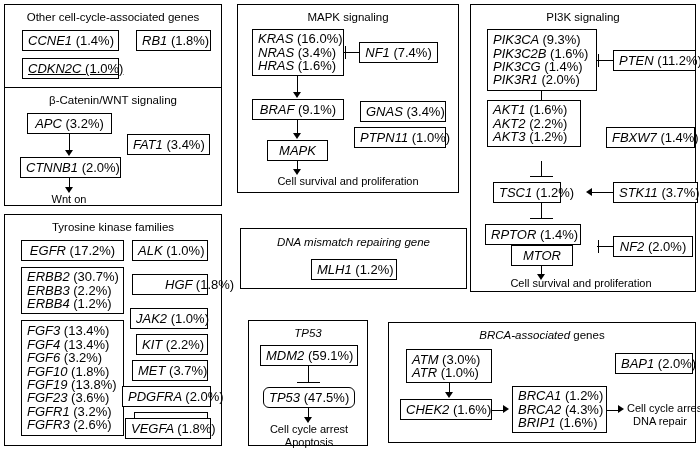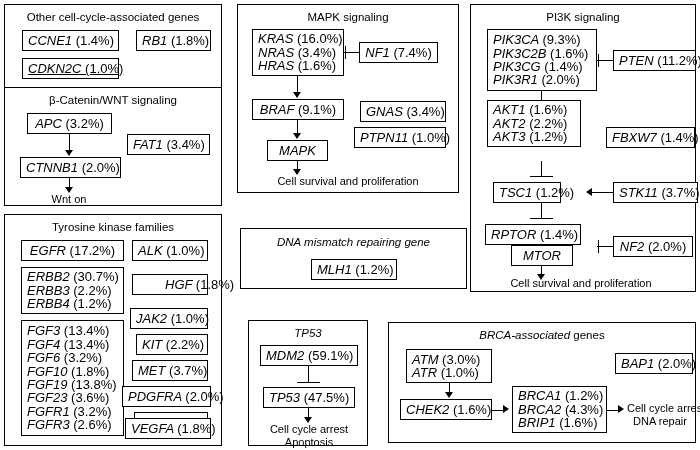--- a/index.html
+++ b/index.html
@@ -235,21 +235,21 @@
   </div>
 
   <div class="panel" style="left:248px; top:320px; width:120px; height:126px;">
     <div class="panel-title ital" style="top:6px;">TP53</div>
     <div class="gbox ctr" style="left:11px; top:24px; width:98px; height:21px;">
       <div class="gline">MDM2 <span class="pct">(59.1%)</span></div>
     </div>
 
     <div class="vline" style="left:59px; top:45px; height:17px;"></div>
     <div class="tbar-v" style="left:48px; top:61px; width:23px;"></div>
-    <div class="gbox ctr" style="left:14px; top:66px; width:92px; height:21px;">
+    <div class="gbox ctr" style="left:14px; top:66px; width:92px; height:21px;border-radius:6px;">
       <div class="gline">TP53 <span class="pct">(47.5%)</span></div>
     </div>
 
     <div class="vline" style="left:59px; top:87px; height:10px;"></div>
     <div class="arrow-down" style="left:55px; top:96px;"></div>
     <div class="plabel" style="left:4px; top:102px; width:112px;">Cell cycle arrest</div>
     <div class="plabel" style="left:4px; top:115px; width:112px;">Apoptosis</div>
   </div>
 
   <div class="panel" style="left:470px; top:4px; width:226px; height:288px;">

